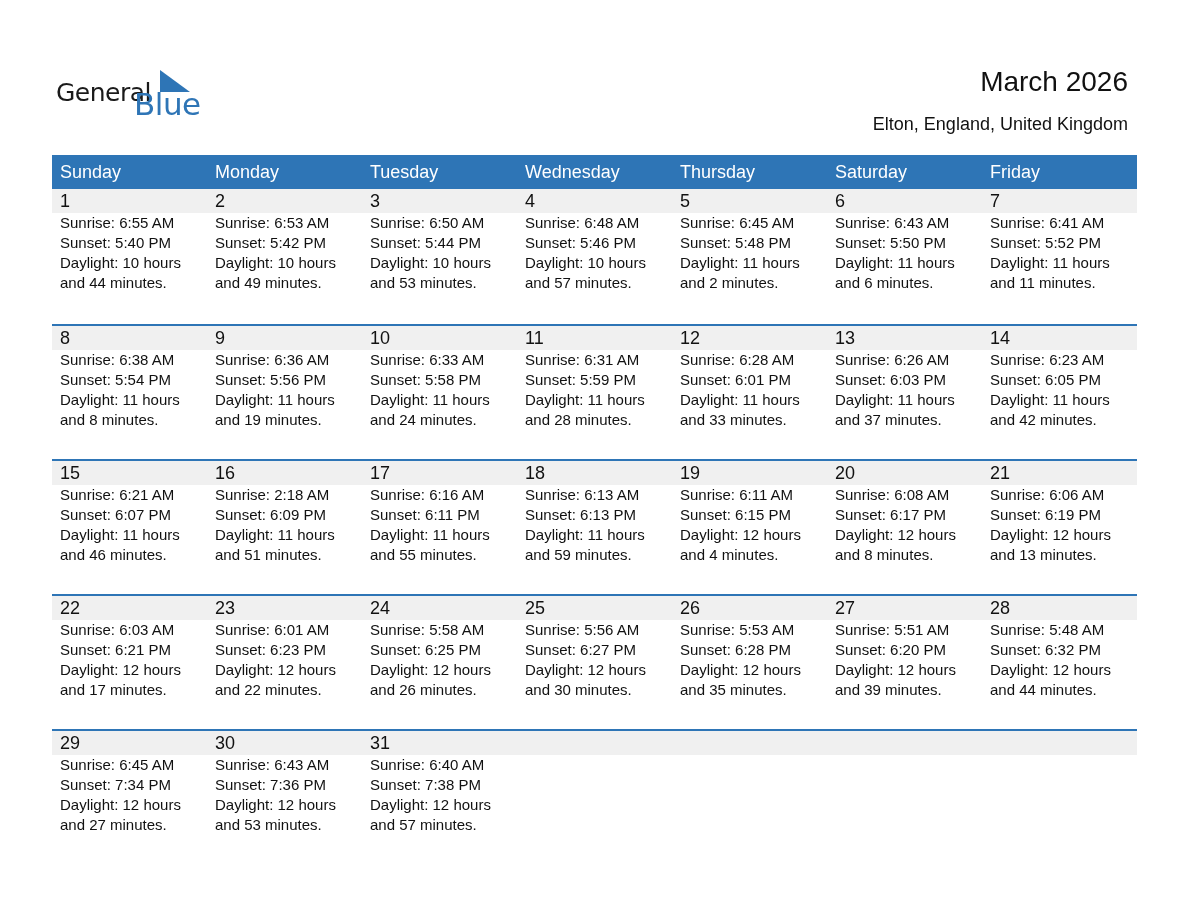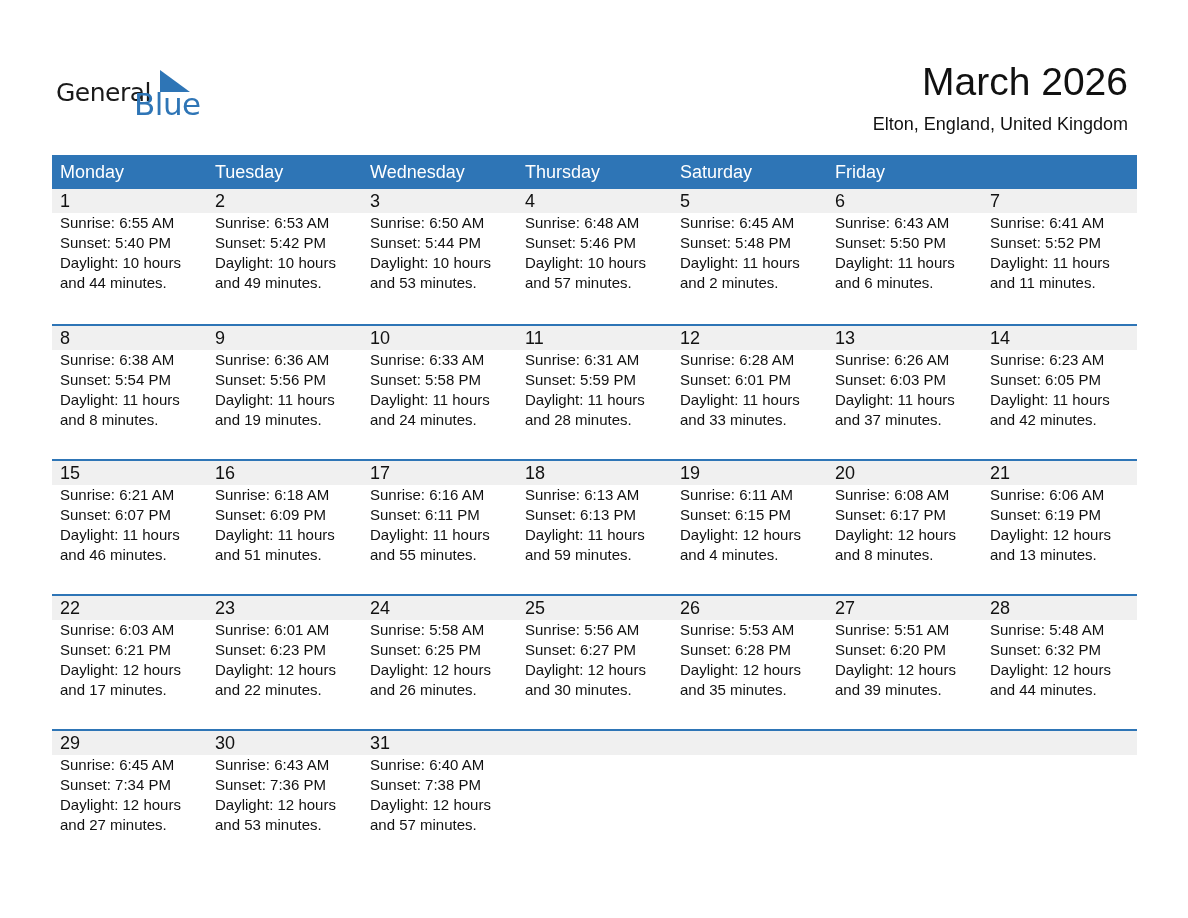--- a/index.html
+++ b/index.html
@@ -5,21 +5,21 @@
     * { box-sizing: border-box; margin: 0; padding: 0; }
     html, body { width: 1188px; height: 918px; background: #ffffff; overflow: hidden; }
     body { position: relative; font-family: "Liberation Sans", sans-serif; color: #111; }
 
     .logo { position: absolute; left: 56px; top: 66px; width: 140px; height: 52px; }
     .logo-general { position: absolute; left: 0; top: 12px; font-family: "DejaVu Sans", sans-serif; font-size: 25px; color: #1a1a1a; letter-spacing: -0.5px; line-height: 30px; }
     .logo-blue { position: absolute; left: 78px; top: 24px; font-family: "DejaVu Sans", sans-serif; font-size: 31px; color: #2e75b6; letter-spacing: -0.5px; line-height: 28px; }
     .logo-triangle-wrap { position: absolute; left: 104px; top: 4px; width: 30px; height: 22px; }
     .logo-triangle-wrap svg { display: block; }
 
-    .title { position: absolute; right: 60px; top: 58px; font-size: 39px; color: #111; line-height: 48px; text-align: right; white-space: nowrap; }
+    .title { position: absolute; right: 60px; top: 58px; font-size: 28px; color: #111; line-height: 48px; text-align: right; white-space: nowrap; }
     .subtitle { position: absolute; right: 60px; top: 109px; font-size: 18px; color: #111; line-height: 30px; text-align: right; white-space: nowrap; }
 
     .calendar { position: absolute; left: 52px; top: 155px; width: 1085px; }
     .head-row { display: grid; grid-template-columns: repeat(7, 155px); height: 34px; background: #2e75b6; }
     .head-cell { color: #ffffff; font-size: 18px; line-height: 34px; padding-left: 8px; white-space: nowrap; }
 
     .week { position: relative; height: 135px; }
     .week.bordered { border-top: 2px solid #2e75b6; }
     .date-strip { position: absolute; left: 0; top: 0; width: 1085px; height: 24px; background: #f0f0f0; }
     .week.bordered .date-strip { top: 0; }
@@ -39,20 +39,21 @@
       </svg>
   </span>
   <span class="logo-blue">Blue</span>
 </div>
 
 <div class="title">March 2026</div>
 <div class="subtitle">Elton, England, United Kingdom</div>
 
 <div class="calendar">
   <div class="head-row">
+    <div class="head-cell">Sunday</div>
     <div class="head-cell">Monday</div>
     <div class="head-cell">Tuesday</div>
     <div class="head-cell">Wednesday</div>
     <div class="head-cell">Thursday</div>
     <div class="head-cell">Saturday</div>
     <div class="head-cell">Friday</div>
   </div>
   <div id="weeks">
       <div class="week" style="height: 135px;">
         <div class="date-strip"></div>
@@ -167,21 +168,21 @@
         <div class="week-grid">
           <div class="day">
             <span class="day-num">15</span>
             <span class="day-line">Sunrise: 6:21 AM</span>
             <span class="day-line">Sunset: 6:07 PM</span>
             <span class="day-line">Daylight: 11 hours</span>
             <span class="day-line">and 46 minutes.</span>
           </div>
           <div class="day">
             <span class="day-num">16</span>
-            <span class="day-line">Sunrise: 6:18 AM</span>
+            <span class="day-line">Sunrise: 2:18 AM</span>
             <span class="day-line">Sunset: 6:09 PM</span>
             <span class="day-line">Daylight: 11 hours</span>
             <span class="day-line">and 51 minutes.</span>
           </div>
           <div class="day">
             <span class="day-num">17</span>
             <span class="day-line">Sunrise: 6:16 AM</span>
             <span class="day-line">Sunset: 6:11 PM</span>
             <span class="day-line">Daylight: 11 hours</span>
             <span class="day-line">and 55 minutes.</span>

